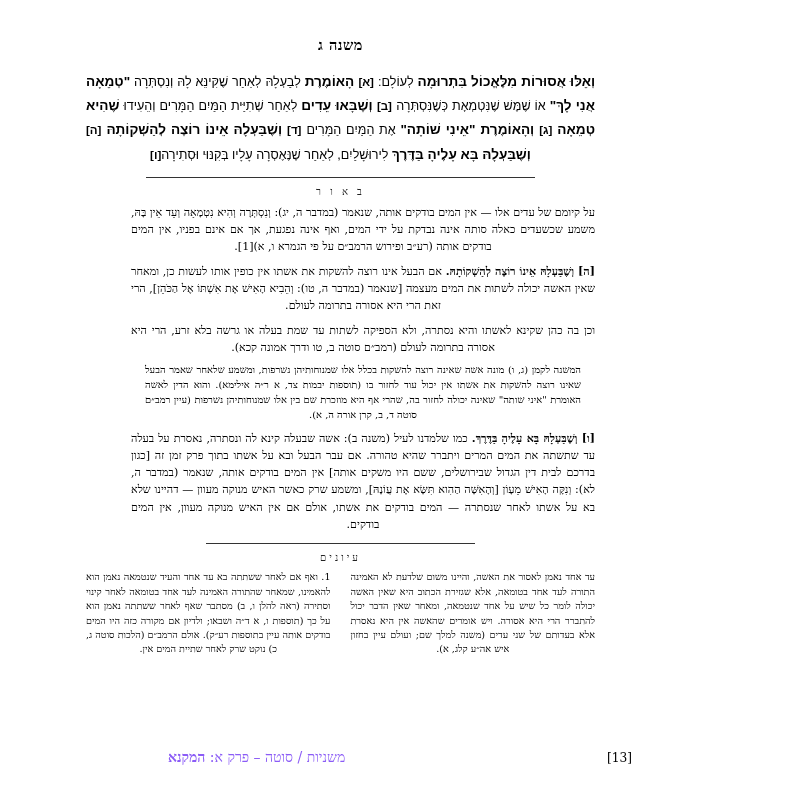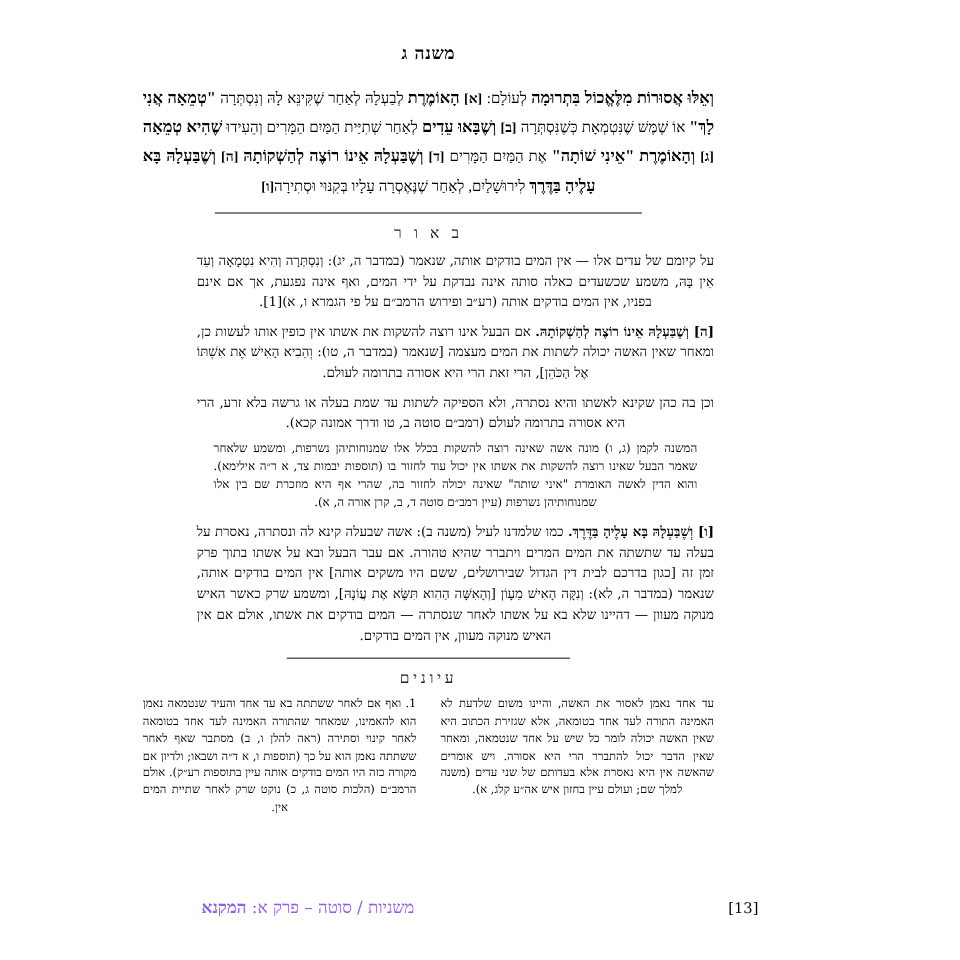--- a/index.html
+++ b/index.html
@@ -12,21 +12,21 @@
     height: 800px;
     font-family: "DejaVu Sans", sans-serif;
     color: #111111;
     overflow: hidden;
   }
   .page {
     position: relative;
     width: 800px;
     height: 800px;
     box-sizing: border-box;
-    padding: 36px 205px 0 119px;
+    padding: 36px 205px 0 86px;
     direction: rtl;
     text-align: right;
   }
   .page-title {
     text-align: center;
     font-family: "DejaVu Serif", serif;
     font-weight: bold;
     font-size: 14.5px;
     letter-spacing: 0.5px;
     margin: 0 0 16px 0;
@@ -37,21 +37,21 @@
     font-size: 12.2px;
     line-height: 1.62;
     text-align: justify;
     text-align-last: center;
     margin-bottom: 14px;
     color: #000;
   }
   .intro p { margin: 0; }
 
   .mishnah-body {
-    font-family: Liberation Serif, serif;
+    font-family: Liberation Sans, sans-serif;
     font-size: 13.6px;
     line-height: 1.78;
     font-weight: bold;
     text-align: justify;
     text-align-last: center;
     color: #000;
     margin-bottom: 10px;
   }
   .mishnah-body .plain {
     font-weight: normal;
@@ -67,21 +67,21 @@
     border-top: 1px solid #333;
     margin: 9px 60px 8px 60px;
   }
   .rule.short {
     margin: 10px 120px 8px 120px;
   }
 
   .section-head {
     text-align: center;
     font-family: "DejaVu Serif", serif;
-    font-size: 13px;
+    font-size: 10px;
     letter-spacing: 3px;
     color: #222;
     margin: 0 0 7px 0;
   }
 
   .biur {
     font-family: "DejaVu Serif", serif;
     font-size: 11.1px;
     line-height: 1.56;
     text-align: justify;

